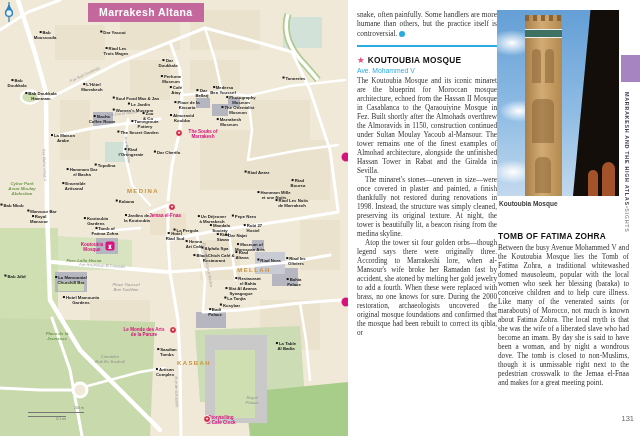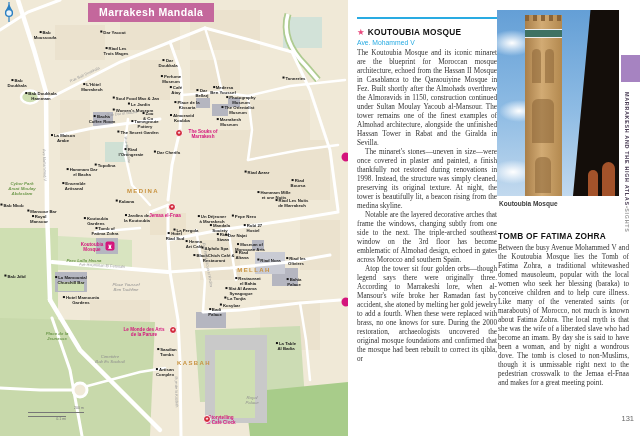--- a/index.html
+++ b/index.html
@@ -157,21 +157,21 @@
       <path d="M95,232 L140,228" stroke-width="2.5"></path>
       <path d="M205,28 L215,60 L222,92" stroke-width="2.5"></path>
       <path d="M52,318 L70,370 L82,436" stroke-width="3"></path>
       <path d="M80,388 L140,372 L165,368" stroke-width="2.5"></path>
       <path d="M0,388 L40,390 L73,390" stroke-width="3"></path>
     </g>
     <ellipse cx="30" cy="97" rx="9" ry="6.5" fill="#cfdfb2" stroke="#fff" stroke-width="2.5"></ellipse>
     <circle cx="80" cy="390" r="7" fill="#f0e9d7" stroke="#fff" stroke-width="3"></circle>
   </svg>
 
-  <div class="map-title">Marrakesh Mandala</div>
+  <div class="map-title">Marrakesh Altana</div>
   <div id="map-labels">
       <div class="ml poi" style="left: 45px; top: 36px;">Bab
 Moussoufa</div>
       <div class="ml poi" style="left: 113px; top: 33px;">Dar Yacout</div>
       <div class="ml poi" style="left: 116px; top: 52px;">Riad Les
 Trois Mages</div>
       <div class="ml poi" style="left: 168px; top: 64px;">Dar
 Doukkala</div>
       <div class="ml poi" style="left: 17px; top: 84px;">Bab
 Doukkala</div>
@@ -329,30 +329,30 @@
   </svg>
   <div class="scalebar">
     <div class="slab">200 m</div>
     <div class="sline1"></div>
     <div class="sline2"></div>
     <div class="slab" style="width:38px">0.1 mi</div>
   </div>
 </div>
 
 <div class="col-left">
+  <div class="intro"><span>snake, often painfully. Some handlers are more humane than others, but the practice itself is controversial.</span><span class="blue-dot"></span></div>
   <div class="rule"></div>
   <div class="sect-head">
     <span class="star">★</span>
     <span class="sect-title">KOUTOUBIA MOSQUE</span>
   </div>
   <div class="addr">Ave. Mohammed V</div>
   <div class="body">
     <p>The Koutoubia Mosque and its iconic minaret are the blueprint for Moroccan mosque architecture, echoed from the Hassan II Mosque in Casablanca to the Qaraouiyine Mosque in Fez. Built shortly after the Almohads overthrew the Almoravids in 1150, construction continued under Sultan Moulay Yacoub al-Mansour. The tower remains one of the finest examples of Almohad architecture, alongside the unfinished Hassan Tower in Rabat and the Giralda in Sevilla.</p>
     <p>The minaret's stones—uneven in size—were once covered in plaster and painted, a finish thankfully not restored during renovations in 1998. Instead, the structure was simply cleaned, preserving its original texture. At night, the tower is beautifully lit, a beacon rising from the medina skyline.</p>
-    <p>Notable are the layered decorative arches that frame the windows, changing subtly from one side to the next. The triple-arched southeast window on the 3rd floor has become emblematic of Almohad design, echoed in gates across Morocco and southern Spain.</p>
     <p>Atop the tower sit four golden orbs—though legend says there were originally three. According to Marrakeshi lore, when al-Mansour's wife broke her Ramadan fast by accident, she atoned by melting her gold jewelry to add a fourth. When these were replaced with brass, no one knows for sure. During the 2000 restoration, archaeologists uncovered the original mosque foundations and confirmed that the mosque had been rebuilt to correct its qibla, or</p>
   </div>
 </div>
 
 <div class="photo">
   <div class="cloud" style="left:-8px;top:20px;width:46px;height:26px;"></div>
   <div class="cloud" style="left:2px;top:90px;width:40px;height:22px;"></div>
   <div class="cloud" style="left:-6px;top:150px;width:44px;height:24px;"></div>
   <div class="tower">
     <div class="crenel"></div>

